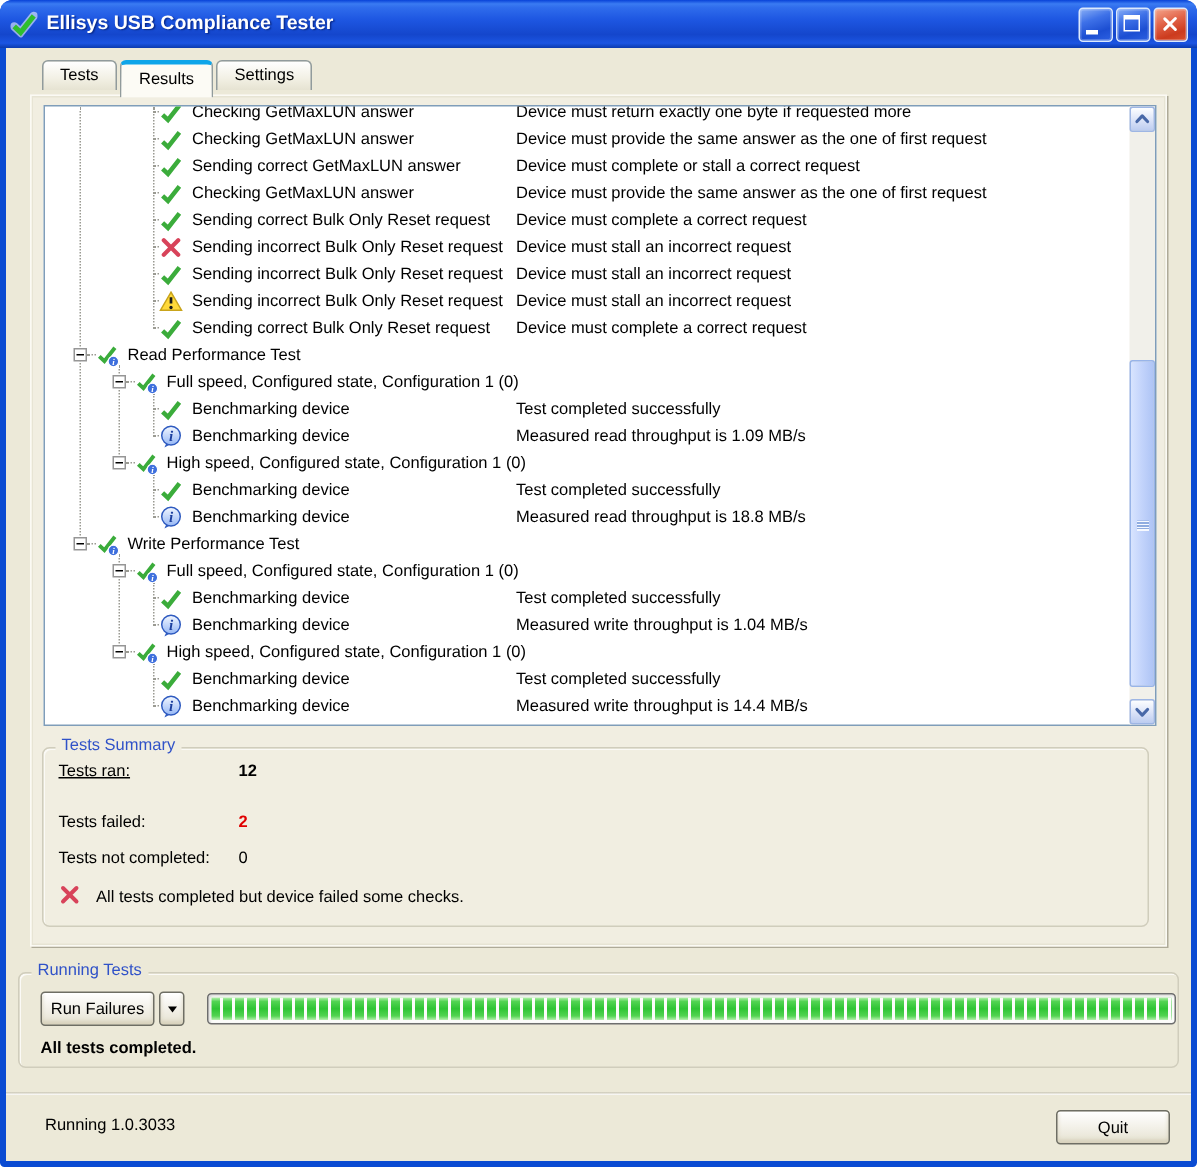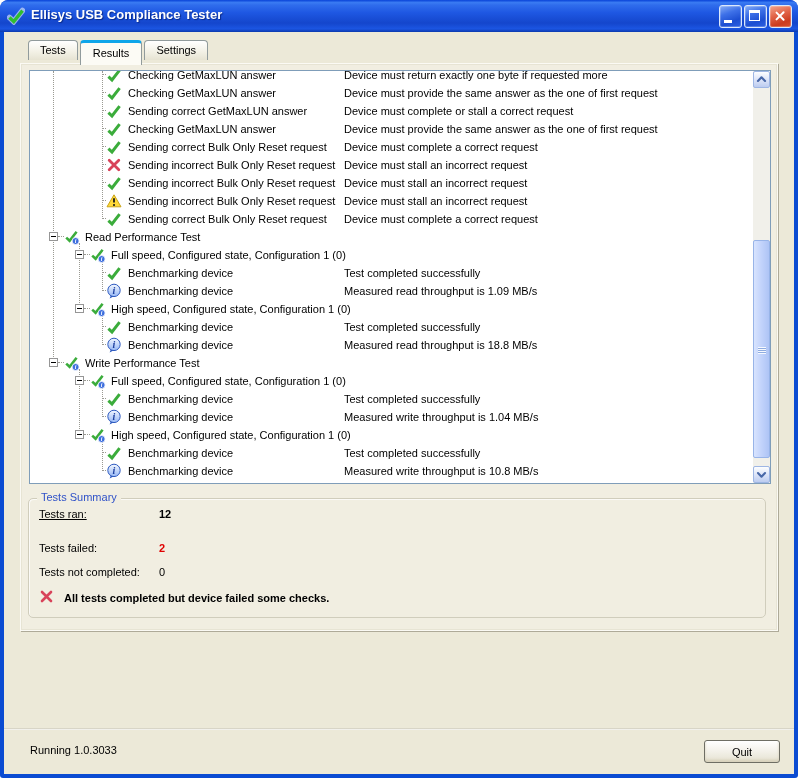--- a/index.html
+++ b/index.html
@@ -61,21 +61,21 @@
   
   .groupbox{position:absolute;border:1px solid #D0CDBC;border-radius:5px;box-shadow:inset 1px 1px 0 #FBFAF6;box-sizing:border-box;}
   .gb-label{position:absolute;top:-8px;left:8px;padding:0 4px;color:#3052C8;white-space:nowrap;}
   .summary{left:7px;top:434px;width:738px;height:120px;}
   .summary .gb-label{background:#F1EEE1;}
   .running{left:8px;top:616px;width:774px;height:64px;}
   .running .gb-label{background:#ECE9D8;}
 
   .sum-row{position:absolute;left:10px;width:320px;height:16px;line-height:16px;}
   .sum-val{position:absolute;left:120px;}
-  .sum-status{position:absolute;left:10px;top:90px;display:flex;align-items:center;gap:10px;font-weight:bold;}
+  .sum-status{position:absolute;left:10px;top:90px;display:flex;align-items:center;gap:10px;font-weight:normal;}
 
   
   .xpbtn{position:absolute;box-sizing:border-box;border:1px solid #6E6E64;border-radius:3px;font:inherit;color:#000;
     background:linear-gradient(180deg,#FFFFFF,#F4F2EB 45%,#E9E6D8 85%,#DCD8C6);
     box-shadow:inset 0 1px 0 #fff,inset 0 -2px 3px #D8D2BC;cursor:default;padding:0;}
   .runbtn{left:14px;top:12px;width:76px;height:23px;}
   .dropbtn{left:93px;top:12px;width:17px;height:23px;}
   .caret{display:inline-block;width:0;height:0;border-left:3px solid transparent;border-right:3px solid transparent;border-top:4px solid #000;vertical-align:middle;}
   .progress{position:absolute;left:125px;top:13px;width:646px;height:21px;box-sizing:border-box;border:1px solid #6E6E6E;border-radius:3px;
     padding:2px;background:#FCFCFA;box-shadow:inset 1px 1px 2px rgba(0,0,0,.15);}
@@ -330,21 +330,21 @@
               <div class="lbl" style="left: 314px;">Test completed successfully</div>
             </div>
             <div class="trow" style="top: 391px;">
               <div class="stub" style="left: 72px; width: 4px;"></div>
               <span class="ticon" style="left: 76px;"><svg viewBox="0 0 16 16" width="16" height="16">
                   <circle cx="8" cy="7.4" r="6.2" fill="url(#gInfo)" stroke="#2F5BC0"></circle>
                   <path d="M4.8 12.6 L3.6 15.4 L7.4 13.4 Z" fill="#2F5BC0"></path>
                   <text x="8" y="11" text-anchor="middle" font-family="Liberation Serif,serif" font-style="italic" font-weight="bold" font-size="10" fill="#1C3F9E">i</text>
                 </svg></span>
               <div class="lbl" style="left: 98px;">Benchmarking device</div>
-              <div class="lbl" style="left: 314px;">Measured write throughput is 10.8 MB/s</div>
+              <div class="lbl" style="left: 314px;">Measured write throughput is 14.4 MB/s</div>
             </div>
           </div>
         <div class="vscroll">
           <div class="sbtn up">
             <svg viewBox="0 0 17 17" width="15" height="15">
                 <path d="M4.5 10.2 L8.5 6 L12.5 10.2" fill="none" stroke="#4868A8" stroke-width="2.4" stroke-linecap="round" stroke-linejoin="round"></path>
               </svg>
           </div>
           <div class="sthumb">
               <span class="grip"></span>
@@ -368,20 +368,29 @@
           <span>
             <svg viewBox="0 0 16 16" width="15" height="15">
                 <path d="M3.2 3.2 L12.8 12.8 M12.8 3.2 L3.2 12.8" stroke="#D8435A" stroke-width="2.8" stroke-linecap="round" fill="none"></path>
               </svg>
           </span>
           <span>All tests completed but device failed some checks.</span>
         </div>
       </div>
     </div>
 
+    <div class="groupbox running">
+      <span class="gb-label">Running Tests</span>
+      <button class="xpbtn runbtn">Run Failures</button>
+      <button class="xpbtn dropbtn"><span class="caret"></span></button>
+      <div class="progress">
+          <div class="pfill" style="width: 100%;"></div>
+        </div>
+      <div class="runstatus">All tests completed.</div>
+    </div>
 
     <div class="divider"></div>
     <div class="version">Running 1.0.3033</div>
     <button class="xpbtn quitbtn">Quit</button>
   </div>
 </div>
 
 <svg width="0" height="0" style="position:absolute">
     <defs>
   <linearGradient id="gInfo" x1="0" y1="0" x2="0" y2="1">

